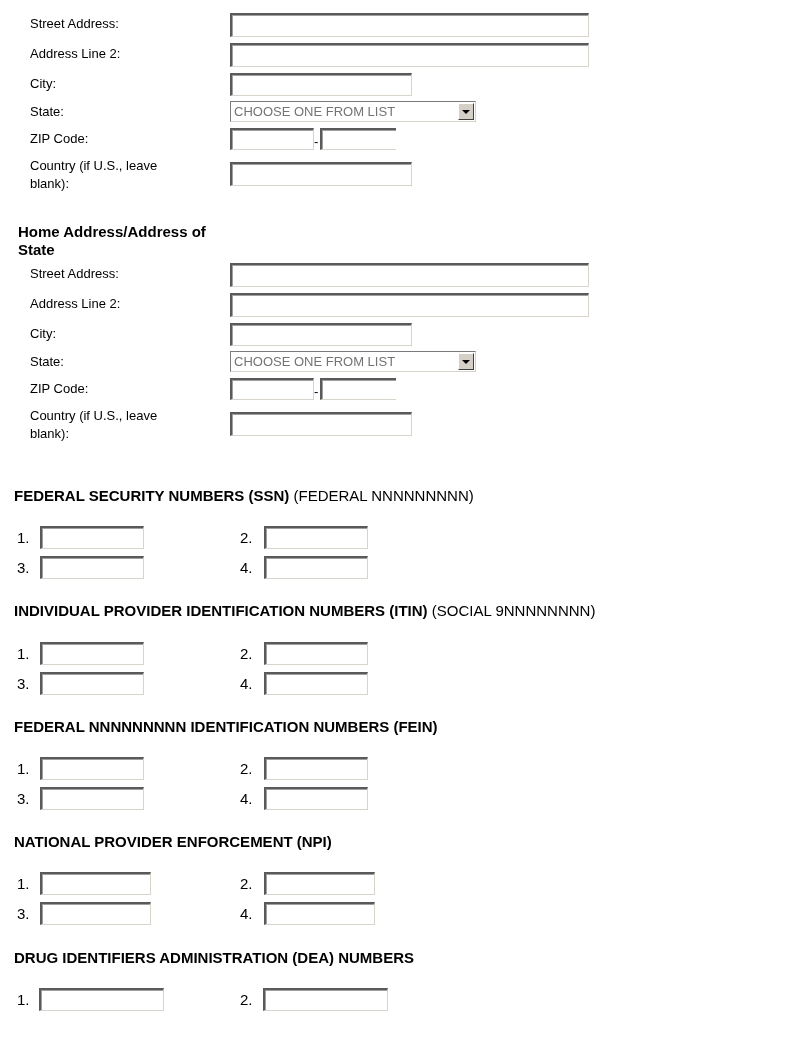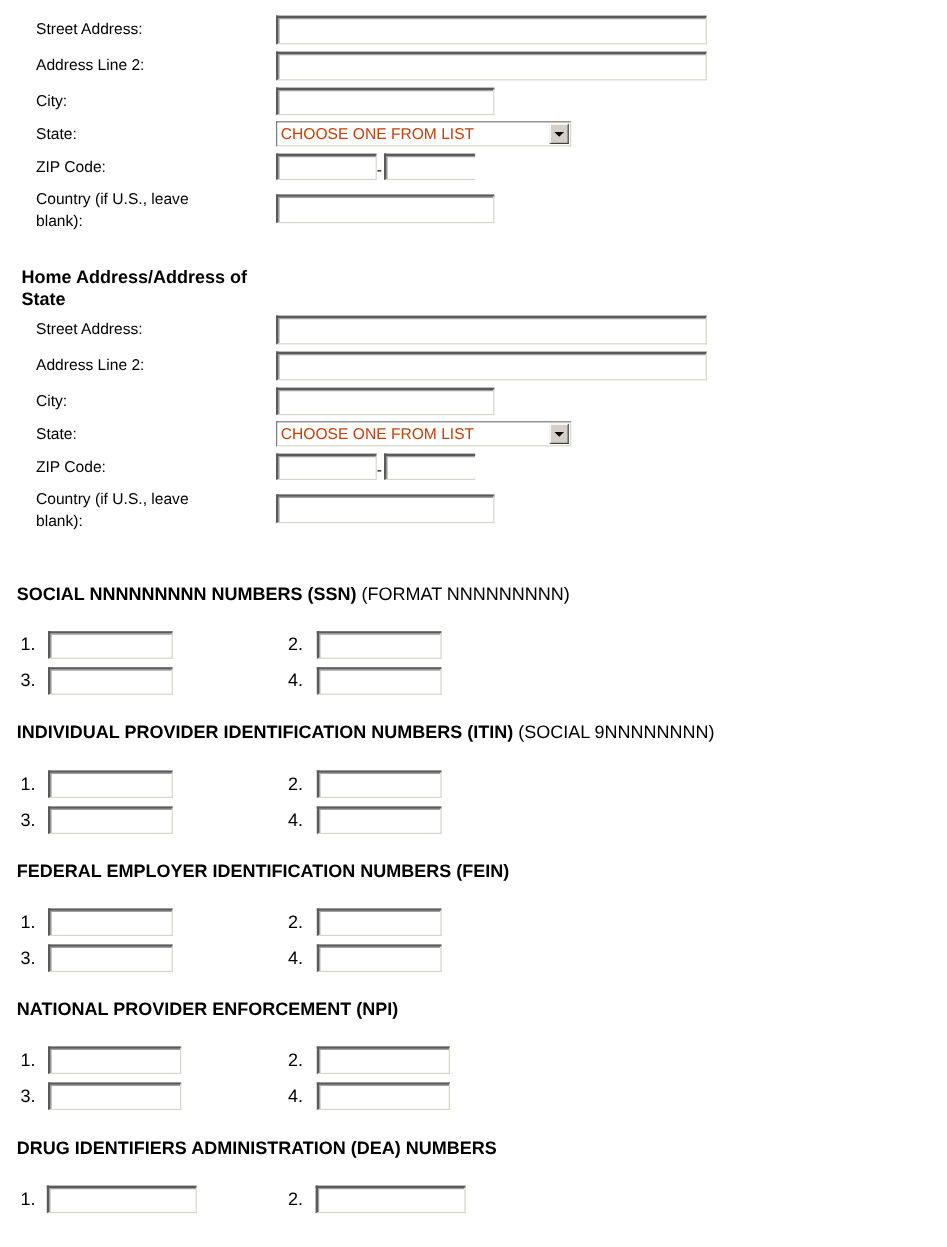--- a/index.html
+++ b/index.html
@@ -8,21 +8,21 @@
     .lbl { position: absolute; left: 30px; font-size: 13px; line-height: 18px; }
     .inp { position: absolute; box-sizing: border-box; background: #fff;
            border-top: 2px solid #5a5a5a; border-left: 2px solid #5a5a5a;
            border-right: 1px solid #d8d4cc; border-bottom: 1px solid #d8d4cc;
            box-shadow: inset 1px 1px 0 #a0a0a0; margin: 0; padding: 0 2px;
            font-family: "Liberation Sans", sans-serif; font-size: 13px; outline: none; }
     .sel { position: absolute; box-sizing: border-box; background: #fff;
            border-top: 1px solid #7a7a7a; border-left: 1px solid #7a7a7a;
            border-right: 1px solid #d8d4cc; border-bottom: 1px solid #d8d4cc;
            height: 21px; width: 246px; }
-    .sel .val { position: absolute; left: 3px; top: 2px; font-size: 13px; line-height: 16px; color: #c2410c; }
+    .sel .val { position: absolute; left: 3px; top: 2px; font-size: 13px; line-height: 16px; color: #737373; }
     .sel .btn { position: absolute; right: 1px; top: 1px; width: 16px; height: 17px; box-sizing: border-box;
                 background: #d4d0c8; border-top: 1px solid #fff; border-left: 1px solid #fff;
                 border-right: 1px solid #404040; border-bottom: 1px solid #404040; }
     .sel .btn .tri { position: absolute; left: 3px; top: 6px; width: 0; height: 0;
                      border-left: 4px solid transparent; border-right: 4px solid transparent; border-top: 4px solid #000; }
     .dash { position: absolute; font-size: 13px; }
     .sec-h { position: absolute; left: 18px; font-weight: bold; font-size: 15px; line-height: 18px; }
     .hdr { position: absolute; left: 14px; font-size: 15px; line-height: 18px; }
     .hdr b { font-weight: bold; }
     .num { position: absolute; font-size: 15px; line-height: 18px; }
@@ -84,22 +84,22 @@
   <span class="dash" style="left:314px;top:384px">-</span>
   <input class="inp" style="left: 320px; top: 378px; width: 76px; height: 22px; border-right: none;" value="">
 
   <span class="lbl" style="top:407px">Country (if U.S., leave</span>
   <span class="lbl" style="top:425px">blank):</span>
   <input class="inp" style="left: 230px; top: 412px; width: 182px; height: 24px;" value="">
 </div>
 
 <div>
   <div class="hdr" style="top:487px">
-    <b>SOCIAL NNNNNNNNN NUMBERS (SSN)</b>
-    <span>(FORMAT NNNNNNNNN)</span>
+    <b>FEDERAL SECURITY NUMBERS (SSN)</b>
+    <span>(FEDERAL NNNNNNNNN)</span>
   </div>
   <span class="num" style="left:17px;top:529px">1.</span>
   <input class="inp" style="left: 40px; top: 526px; width: 104px; height: 23px;" value="">
   <span class="num" style="left:240px;top:529px">2.</span>
   <input class="inp" style="left: 264px; top: 526px; width: 104px; height: 23px;" value="">
   <span class="num" style="left:17px;top:559px">3.</span>
   <input class="inp" style="left: 40px; top: 556px; width: 104px; height: 23px;" value="">
   <span class="num" style="left:240px;top:559px">4.</span>
   <input class="inp" style="left: 264px; top: 556px; width: 104px; height: 23px;" value="">
 </div>
@@ -114,21 +114,21 @@
   <span class="num" style="left:240px;top:645px">2.</span>
   <input class="inp" style="left: 264px; top: 642px; width: 104px; height: 23px;" value="">
   <span class="num" style="left:17px;top:675px">3.</span>
   <input class="inp" style="left: 40px; top: 672px; width: 104px; height: 23px;" value="">
   <span class="num" style="left:240px;top:675px">4.</span>
   <input class="inp" style="left: 264px; top: 672px; width: 104px; height: 23px;" value="">
 </div>
 
 <div>
   <div class="hdr" style="top:718px">
-    <b>FEDERAL EMPLOYER IDENTIFICATION NUMBERS (FEIN)</b>
+    <b>FEDERAL NNNNNNNNN IDENTIFICATION NUMBERS (FEIN)</b>
   </div>
   <span class="num" style="left:17px;top:760px">1.</span>
   <input class="inp" style="left: 40px; top: 757px; width: 104px; height: 23px;" value="">
   <span class="num" style="left:240px;top:760px">2.</span>
   <input class="inp" style="left: 264px; top: 757px; width: 104px; height: 23px;" value="">
   <span class="num" style="left:17px;top:790px">3.</span>
   <input class="inp" style="left: 40px; top: 787px; width: 104px; height: 23px;" value="">
   <span class="num" style="left:240px;top:790px">4.</span>
   <input class="inp" style="left: 264px; top: 787px; width: 104px; height: 23px;" value="">
 </div>

